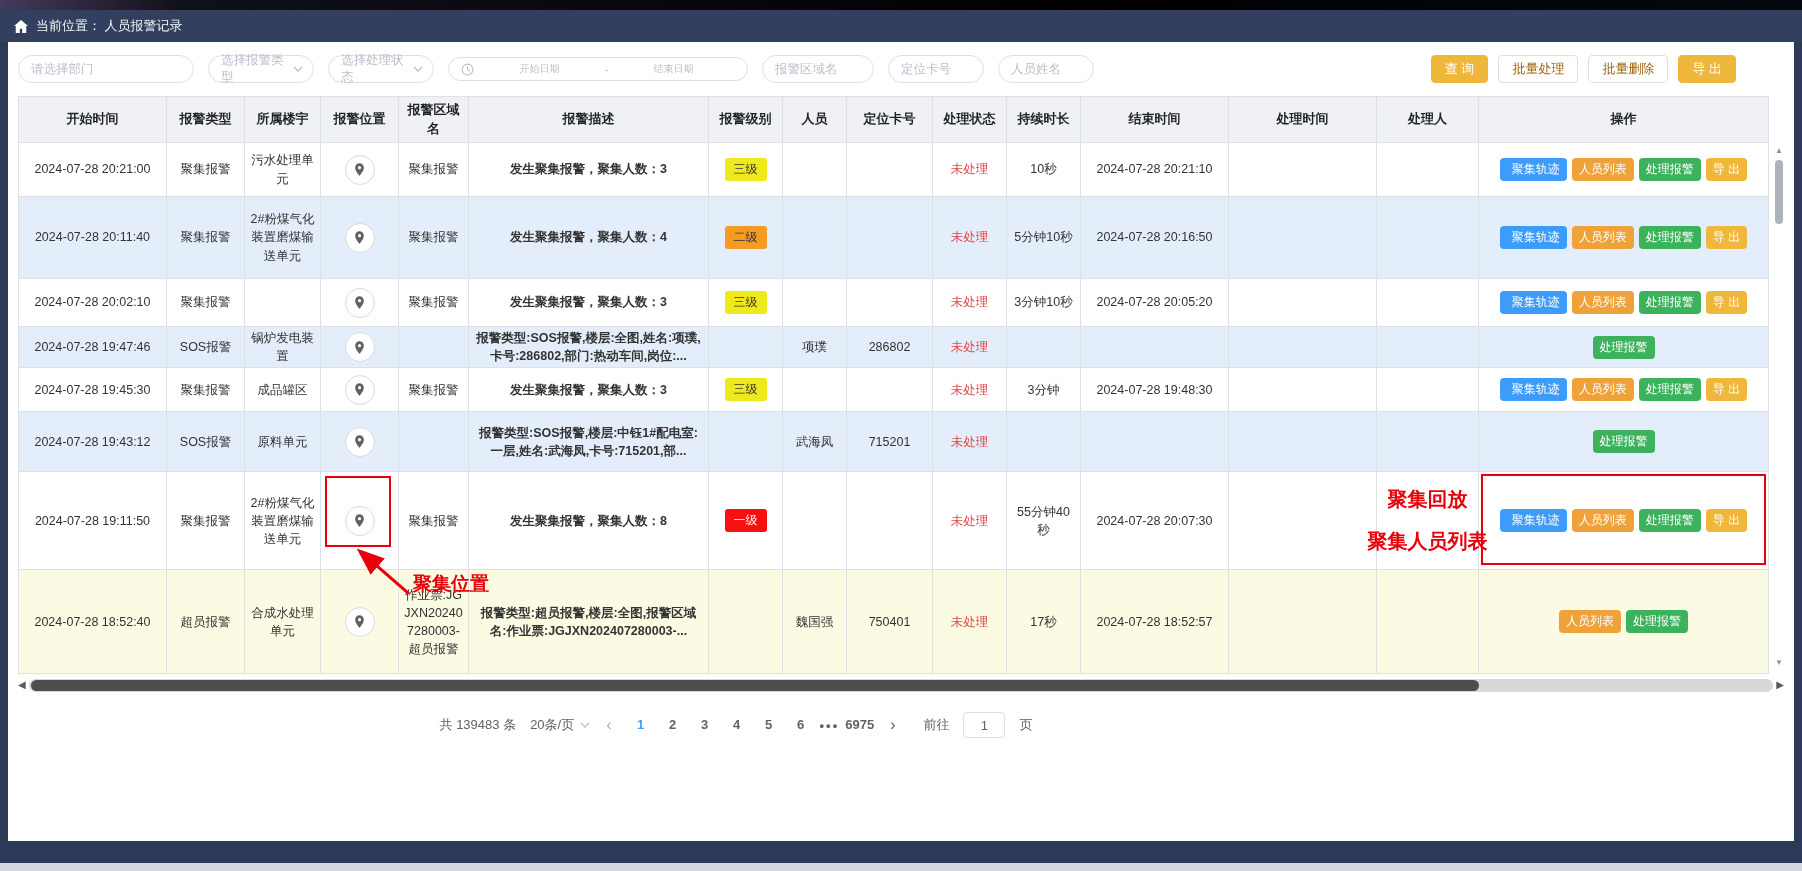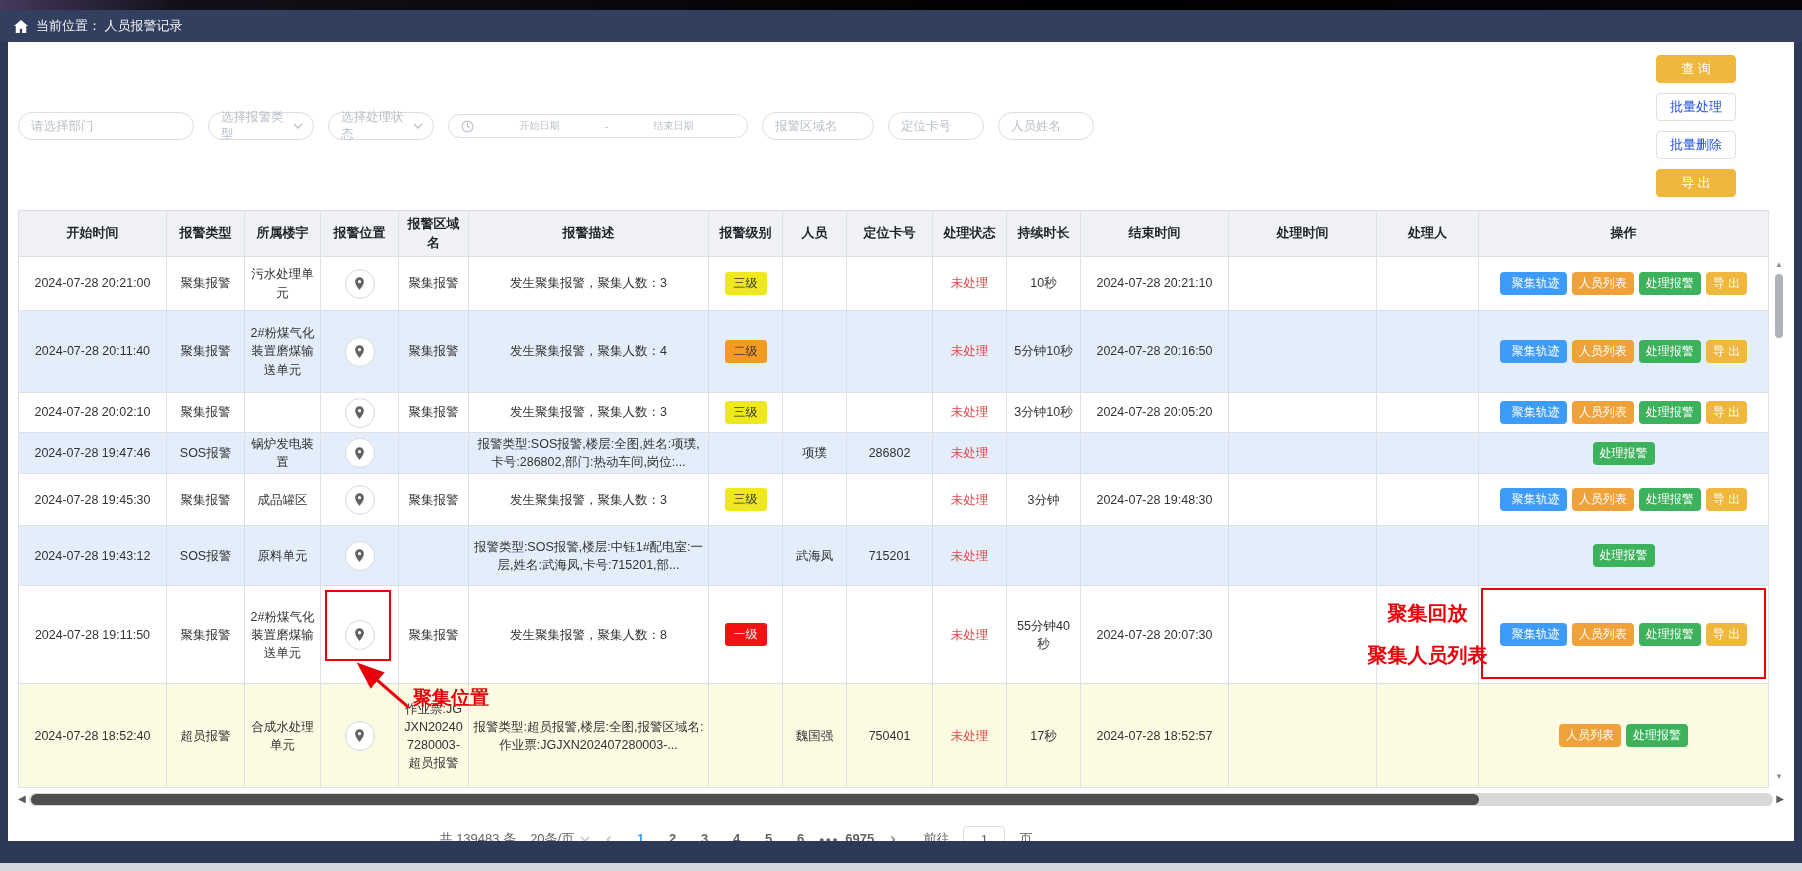--- a/index.html
+++ b/index.html
@@ -18,35 +18,35 @@
   .filter-bar { display:flex; align-items:center; gap:14px; padding:13px 10px; }
   .f-input { height:28px; border:1px solid #dcdfe6; border-radius:14px; padding:0 12px; font-size:12.5px; color:#606266; outline:none; background:#fff; font-family:inherit; }
   .f-input::placeholder { color:#b9bfca; }
   .w-dept { width:176px; }
   .w-area { width:112px; }
   .w-card { width:96px; }
   .w-name { width:96px; }
   .f-select { height:28px; width:106px; border:1px solid #dcdfe6; border-radius:14px; display:flex; align-items:center; justify-content:space-between; padding:0 10px 0 12px; font-size:12.5px; color:#b9bfca; cursor:pointer; background:#fff; }
   .f-daterange { height:24px; width:300px; border:1px solid #dcdfe6; border-radius:14px; display:flex; align-items:center; padding:0 12px; font-size:10px; color:#b9bfca; background:#fff; gap:4px;justify-content:center; }
   .f-daterange .ph { flex:1; text-align:center; }
-  .filter-actions { margin-left:auto; display:flex; gap:10px; padding-right:48px;flex-direction:column; }
+  .filter-actions { margin-left:auto; display:flex; gap:10px; padding-right:48px; }
   .btn { height:28px; border-radius:4px; font-size:13px; padding:0 13px; cursor:pointer; font-family:inherit; white-space:nowrap; }
   .btn-gold { background:#f0b73d; border:1px solid #f0b73d; color:#fff; }
-  .btn-plain { background:#fff; border:1px solid #dcdfe6; color:#1d4ed8; }
+  .btn-plain { background:#fff; border:1px solid #dcdfe6; color:#a16207; }
 
   
   .table-zone { position:relative; width:1750px; margin:0 26px 0 10px; }
   table.alarm-table { border-collapse:collapse; table-layout:fixed; width:1750px; }
   .alarm-table th, .alarm-table td { border:1px solid #dde0e6; font-size:12.5px; color:#333; text-align:center; vertical-align:middle; padding:2px 4px; word-break:break-all; line-height:1.45; }
   .alarm-table thead th { background:#f0f1f4; height:46px; font-size:13px; font-weight:bold; color:#1f2329; }
   tr.stripe td { background:#e4eefb; }
   tr.warn td { background:#fbfbe3; }
   .time-cell { white-space:nowrap; font-size:12px; padding:2px 1px; }
   .desc-cell { text-align:left; padding:2px 8px; }
-  .clamp2 { display:-webkit-box; -webkit-line-clamp:2; -webkit-box-orient:vertical; overflow:hidden; }
+  .clamp2 { display:-webkit-box; -webkit-line-clamp:2; -webkit-box-orient:vertical; overflow:hidden;font-weight:bold; }
   .pin-btn { width:30px; height:30px; border:1px solid #d7dae0; border-radius:50%; background:#fff; display:inline-flex; align-items:center; justify-content:center; cursor:pointer; }
   .badge { display:inline-block; min-width:42px; padding:3px 6px; border-radius:3px; font-size:12px; }
   .badge-yellow { background:#efe81c; color:#333; }
   .badge-orange { background:#f59a23; color:#333; }
   .badge-red { background:#f51111; color:#fff;text-align:center; }
   .status-unhandled { color:#e04949; }
   .pos-cell, .handler-cell, .actions-cell { position:relative; }
   .actions-wrap { display:flex; flex-wrap:wrap; align-items:center; justify-content:center; gap:5px; padding:2px 8px; }
   .act { border:none; border-radius:4px; color:#fff; font-size:12px; height:23px; padding:0 7px; cursor:pointer; font-family:inherit; white-space:nowrap; }
   .act-blue { background:#3d9bfa;padding-left:12px; }
@@ -232,21 +232,21 @@
             <td class="handler-cell"></td>
             <td class="actions-cell">
               <div class="actions-wrap">
                 <button class="act act-blue">聚集轨迹</button>
                 <button class="act act-orange">人员列表</button>
                 <button class="act act-green">处理报警</button>
                 <button class="act act-gold">导 出</button>
               </div>
             </td>
           </tr>
-          <tr style="height: 40px;">
+          <tr style="height: 48px;">
             <td class="time-cell">2024-07-28 20:02:10</td>
             <td>聚集报警</td>
             <td></td>
             <td class="pos-cell"><span class="pin-btn">
                 <svg width="15" height="15" viewBox="0 0 24 24">
                   <path d="M12 2C8.13 2 5 5.13 5 9c0 5.25 7 13 7 13s7-7.75 7-13c0-3.87-3.13-7-7-7zm0 9.5A2.5 2.5 0 1 1 12 6.5a2.5 2.5 0 0 1 0 5z" fill="#606266"></path>
                 </svg>
               </span></td>
             <td>聚集报警</td>
             <td class="desc-cell">
@@ -289,21 +289,21 @@
             <td></td>
             <td class="time-cell"></td>
             <td></td>
             <td class="handler-cell"></td>
             <td class="actions-cell">
               <div class="actions-wrap">
                 <button class="act act-green">处理报警</button>
               </div>
             </td>
           </tr>
-          <tr style="height: 52px;">
+          <tr style="height: 44px;">
             <td class="time-cell">2024-07-28 19:45:30</td>
             <td>聚集报警</td>
             <td>成品罐区</td>
             <td class="pos-cell"><span class="pin-btn">
                 <svg width="15" height="15" viewBox="0 0 24 24">
                   <path d="M12 2C8.13 2 5 5.13 5 9c0 5.25 7 13 7 13s7-7.75 7-13c0-3.87-3.13-7-7-7zm0 9.5A2.5 2.5 0 1 1 12 6.5a2.5 2.5 0 0 1 0 5z" fill="#606266"></path>
                 </svg>
               </span></td>
             <td>聚集报警</td>
             <td class="desc-cell">

